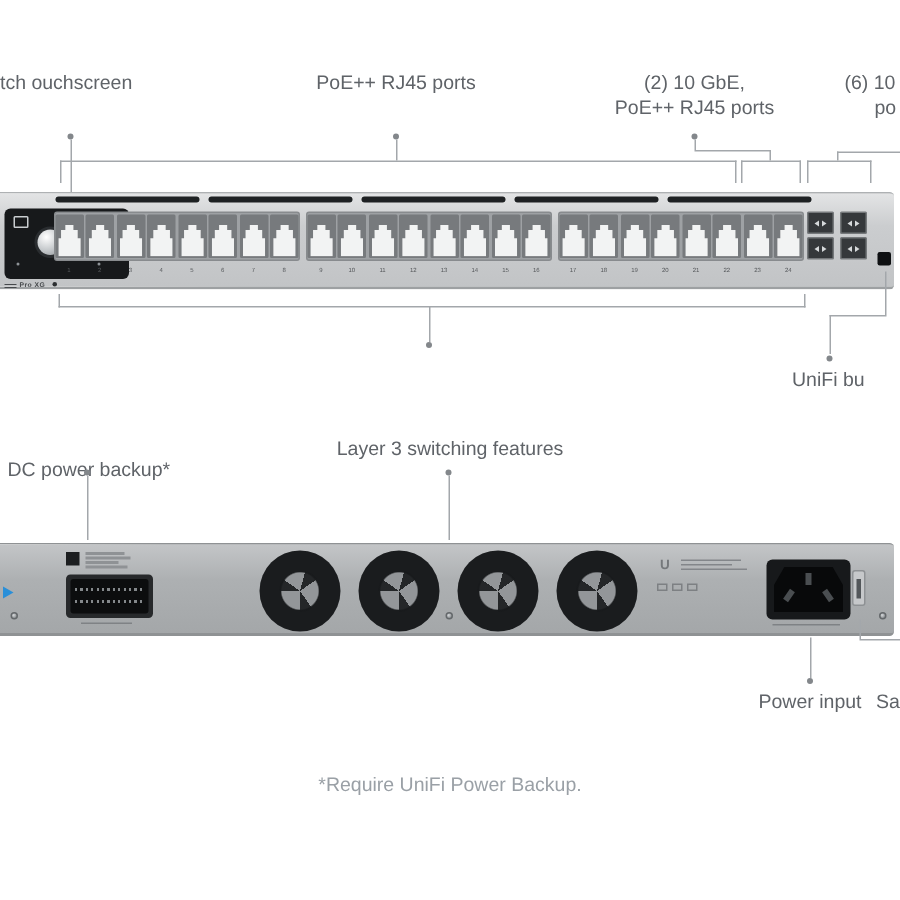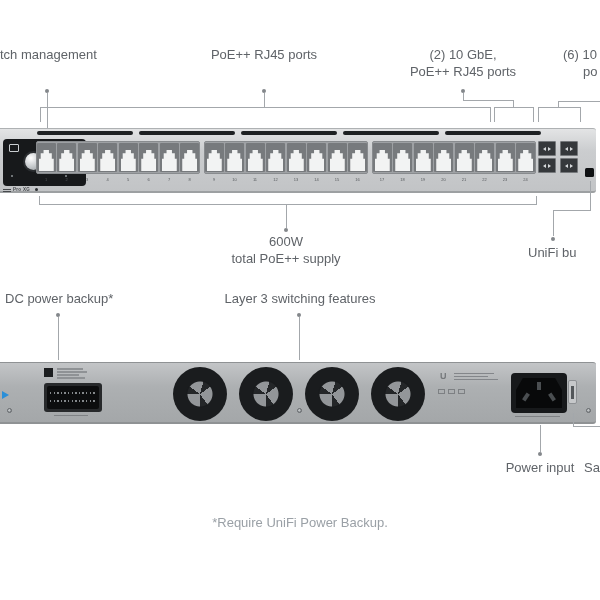--- a/index.html
+++ b/index.html
@@ -33,21 +33,21 @@
   .screw{position:absolute;width:5px;height:5px;border-radius:50%;
          background:radial-gradient(circle at 35% 35%,#d6d9db,#777b7e);border:1px solid #64686b;box-sizing:border-box;}
   .footnote{position:absolute;font-size:13px;color:#9aa0a6;}
 </style>
 </head>
 <body>
 
 <div id="canvas">
 
   <div class="lbl" style="left:0;top:46px">
-    <div>tch management</div>
+    <div>tch ouchscreen</div>
   </div>
   <div class="lbl ctr" style="left:184px;top:46px;width:160px">
     <div>PoE++ RJ45 ports</div>
   </div>
   <div class="lbl ctr" style="left:393px;top:46px;width:140px">
     <div>(2)  10 GbE,</div>
     <div>PoE++ RJ45 ports</div>
   </div>
   <div class="lbl" style="left:563px;top:46px">
     <div>(6) 10</div>
@@ -220,32 +220,28 @@
         <div class="tri-l"></div>
         <div class="tri-r"></div>
       </div>
     </div>
 
   <div class="ln" style="left:39px;top:196px;width:1px;height:9px"></div>
   <div class="ln" style="left:536px;top:196px;width:1px;height:9px"></div>
   <div class="ln" style="left:39px;top:204px;width:498px;height:1px"></div>
   <div class="ln" style="left:286px;top:204px;width:1px;height:24px"></div>
   <div class="dot" style="left:284px;top:228px"></div>
-  <div class="lbl ctr" style="left:186px;top:233px;width:200px">
-    <div>600W</div>
-    <div>total PoE++ supply</div>
-  </div>
 
   <div class="ln" style="left:590px;top:181px;width:1px;height:29px"></div>
   <div class="ln" style="left:553px;top:210px;width:38px;height:1px"></div>
   <div class="ln" style="left:553px;top:210px;width:1px;height:26px"></div>
   <div class="dot" style="left:551px;top:237px"></div>
   <div class="lbl" style="left:528px;top:244px">UniFi bu</div>
 
-  <div class="lbl" style="left:5px;top:290px">DC power backup*</div>
+  <div class="lbl" style="left:5px;top:304px">DC power backup*</div>
   <div class="dot" style="left:56px;top:313px"></div>
   <div class="ln" style="left:58px;top:317px;width:1px;height:43px"></div>
 
   <div class="lbl ctr" style="left:210px;top:290px;width:180px">Layer 3 switching features</div>
   <div class="dot" style="left:297px;top:313px"></div>
   <div class="ln" style="left:299px;top:317px;width:1px;height:43px"></div>
 
   <div id="back" class="panel">
 
     <div style="position:absolute;left:44px;top:5px;width:9px;height:9px;background:#1c1e20"></div>

